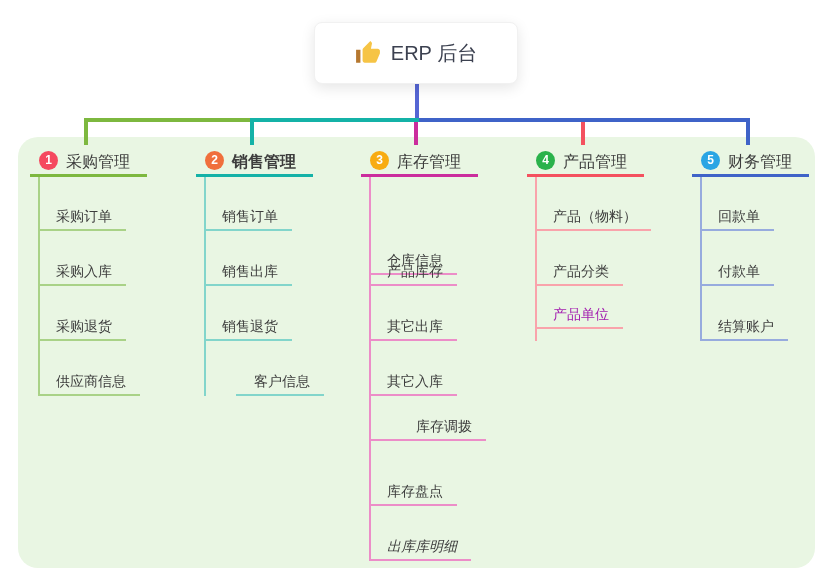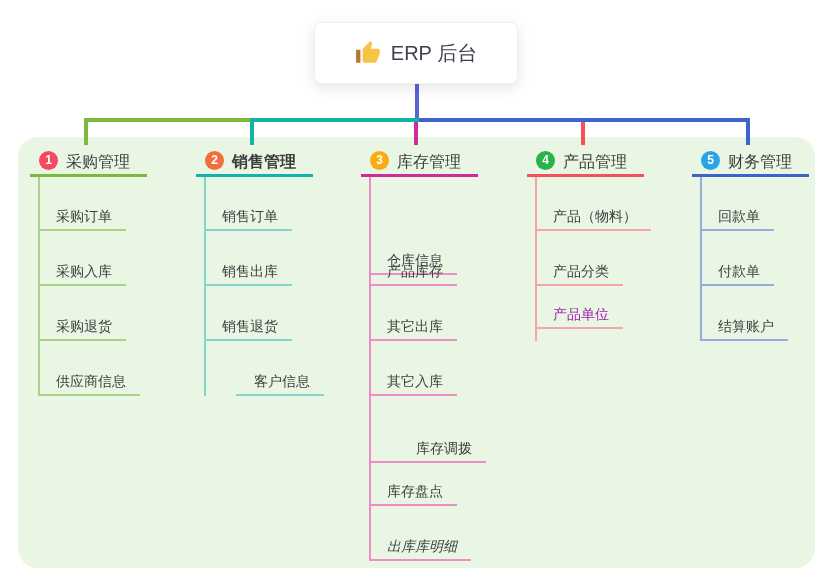--- a/index.html
+++ b/index.html
@@ -84,21 +84,21 @@
       <div class="sub-item" style="left: 204px; top: 316px; border-color: rgb(130, 213, 203); color: rgb(61, 61, 61);">销售退货</div>
       <div class="sub-item" style="left: 204px; top: 371px; border-color: rgb(130, 213, 203); color: rgb(61, 61, 61); margin-left: 32px;">客户信息</div>
       <div class="badge" style="left: 370px; top: 151px; background: rgb(248, 172, 17);">3</div>
       <div class="branch-label" style="left: 397px; top: 152px; color: rgb(61, 61, 61);">库存管理</div>
       <div class="branch-underline" style="left: 361px; top: 174px; background: rgb(203, 45, 157);"></div>
       <div class="line" style="left: 369px; top: 177px; width: 2px; height: 384px; background: rgb(236, 141, 200);"></div>
       <div class="sub-item" style="left: 369px; top: 206px; border-color: rgb(236, 141, 200); color: rgb(61, 61, 61); margin-top: 44px;">仓库信息</div>
       <div class="sub-item" style="left: 369px; top: 261px; border-color: rgb(236, 141, 200); color: rgb(61, 61, 61);">产品库存</div>
       <div class="sub-item" style="left: 369px; top: 316px; border-color: rgb(236, 141, 200); color: rgb(61, 61, 61);">其它出库</div>
       <div class="sub-item" style="left: 369px; top: 371px; border-color: rgb(236, 141, 200); color: rgb(61, 61, 61);">其它入库</div>
-      <div class="sub-item" style="left: 369px; top: 438px; border-color: rgb(236, 141, 200); color: rgb(61, 61, 61); padding-left: 47px;">库存调拨</div>
+      <div class="sub-item" style="left: 369px; top: 416px; border-color: rgb(236, 141, 200); color: rgb(61, 61, 61); padding-left: 47px;">库存调拨</div>
       <div class="sub-item" style="left: 369px; top: 481px; border-color: rgb(236, 141, 200); color: rgb(61, 61, 61);">库存盘点</div>
       <div class="sub-item" style="left: 369px; top: 536px; border-color: rgb(236, 141, 200); color: rgb(61, 61, 61); font-style: italic;">出库库明细</div>
       <div class="badge" style="left: 536px; top: 151px; background: rgb(42, 178, 75);">4</div>
       <div class="branch-label" style="left: 563px; top: 152px; color: rgb(61, 61, 61);">产品管理</div>
       <div class="branch-underline" style="left: 527px; top: 174px; background: rgb(244, 81, 95);"></div>
       <div class="line" style="left: 535px; top: 177px; width: 2px; height: 164px; background: rgb(249, 163, 171);"></div>
       <div class="sub-item" style="left: 535px; top: 206px; border-color: rgb(249, 163, 171); color: rgb(61, 61, 61);">产品（物料）</div>
       <div class="sub-item" style="left: 535px; top: 261px; border-color: rgb(249, 163, 171); color: rgb(61, 61, 61);">产品分类</div>
       <div class="sub-item" style="left: 535px; top: 304px; border-color: rgb(249, 163, 171); color: #a21caf;">产品单位</div>
       <div class="badge" style="left: 701px; top: 151px; background: rgb(42, 165, 228);">5</div>

